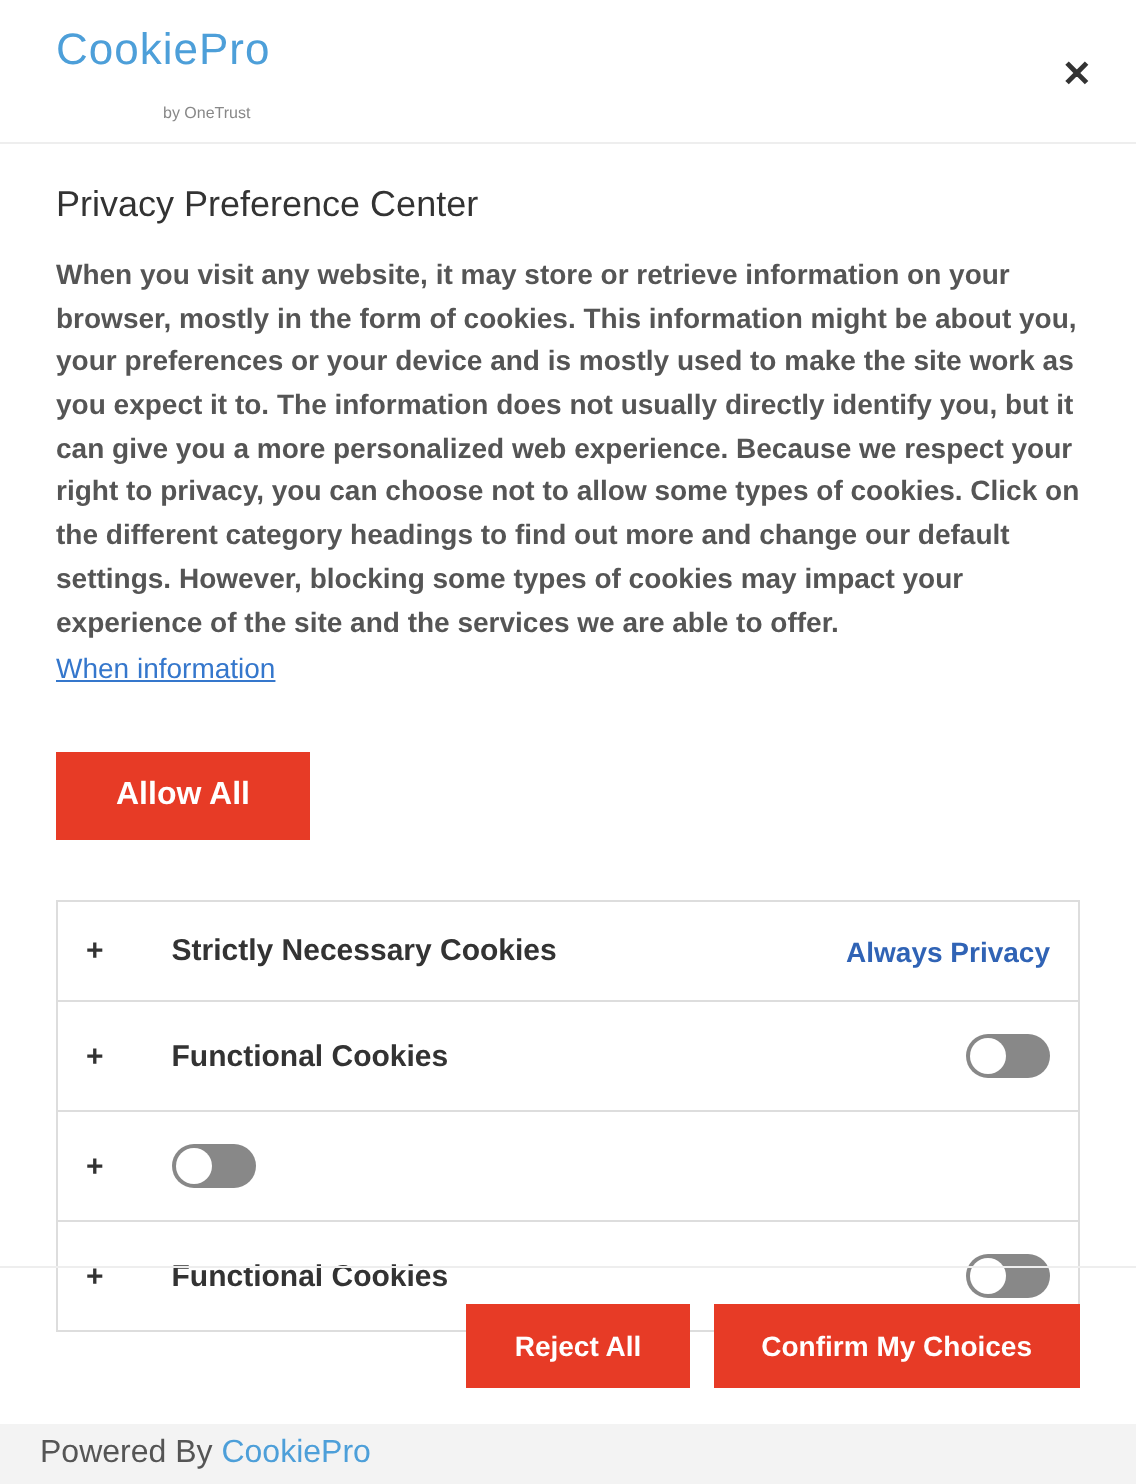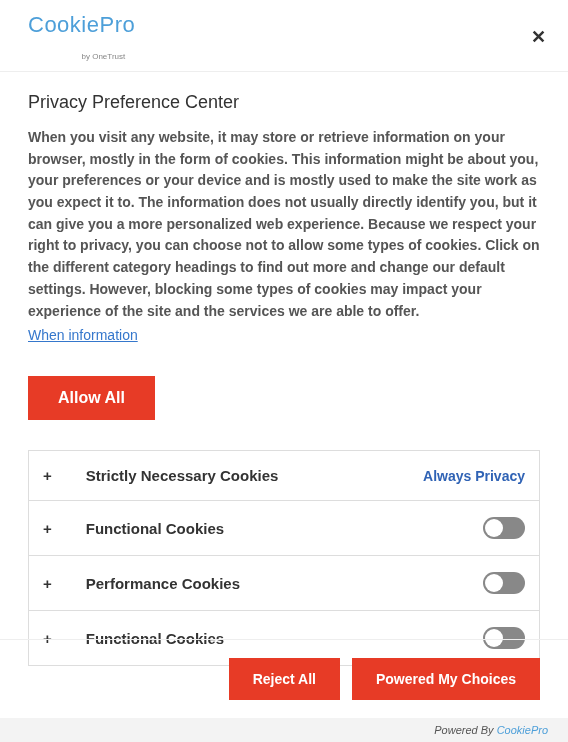--- a/index.html
+++ b/index.html
@@ -156,25 +156,23 @@
       background: #e73b26;
       color: #fff;
       border: none;
       padding: 13px 24px;
       font-size: 14px;
       font-weight: bold;
       cursor: pointer;
     }
     .powered-by {
       background: #f3f3f3;
-      text-align: right;
       padding: 6px 20px;
-      font-size: 11px;
+      font-size: 16px;
       color: #555;
-      font-style: italic;
     }
     .powered-by-brand {
       color: #4d9fd9;
       font-weight: 500;
     }
   </style>
 </head>
 <body>
 
 <div class="header">
@@ -206,38 +204,37 @@
     <div class="category">
       <span class="expand-icon">+</span>
       <span class="category-label">Functional Cookies</span>
       <div class="toggle">
         <div class="toggle-knob"></div>
       </div>
     </div>
 
     <div class="category">
       <span class="expand-icon">+</span>
-      <span class="category-label">Performance Cookies</span>
       <div class="toggle">
         <div class="toggle-knob"></div>
       </div>
     </div>
 
     <div class="category">
       <span class="expand-icon">+</span>
       <span class="category-label">Functional Cookies</span>
       <div class="toggle">
         <div class="toggle-knob"></div>
       </div>
     </div>
 
   </div>
 </div>
 
 <div class="footer">
   <div class="footer-buttons">
     <button class="footer-btn">Reject All</button>
-    <button class="footer-btn">Powered My Choices</button>
+    <button class="footer-btn">Confirm My Choices</button>
   </div>
   <div class="powered-by">
     <span>Powered By </span><span class="powered-by-brand">CookiePro</span>
   </div>
 </div>
 
 </body></html>

